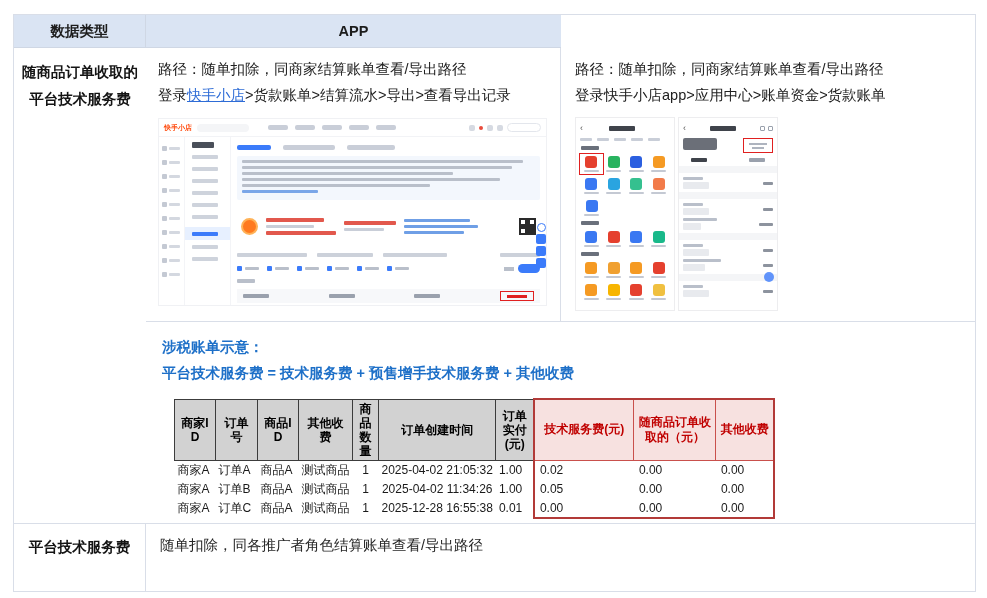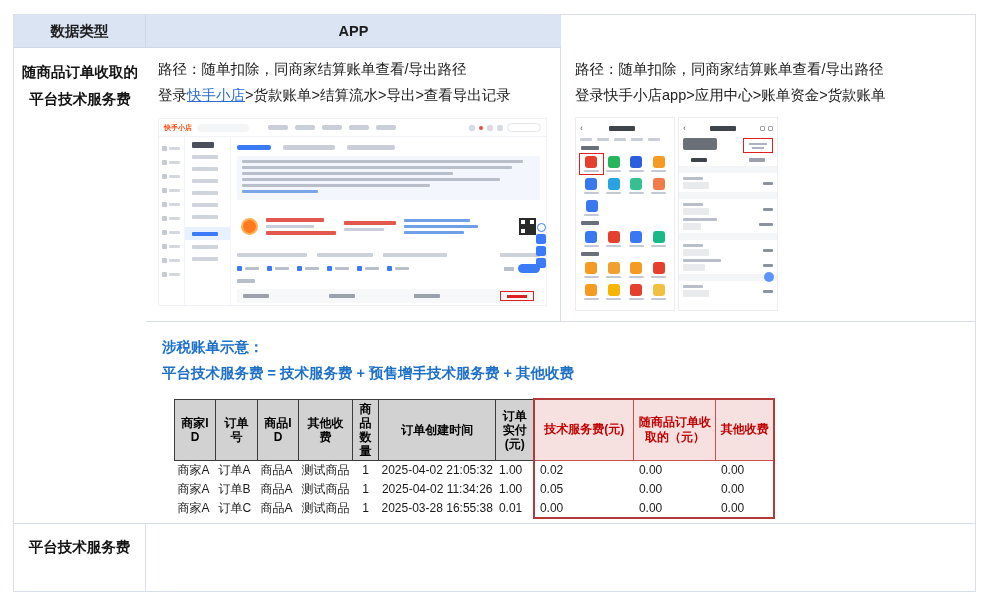--- a/index.html
+++ b/index.html
@@ -549,27 +549,28 @@
         <td class="rc r-left">0.05</td>
         <td class="rc">0.00</td>
         <td class="rc r-right">0.00</td>
       </tr>
       <tr class="lastrow">
         <td class="dc">商家A</td>
         <td class="dc">订单C</td>
         <td class="dc">商品A</td>
         <td class="dc">测试商品</td>
         <td class="dc ctr">1</td>
-        <td class="dc ctr">2025-03-28 16:55:38</td>
+        <td class="dc ctr">2025-12-28 16:55:38</td>
         <td class="dc">0.01</td>
         <td class="rc r-left">0.00</td>
         <td class="rc">0.00</td>
         <td class="rc r-right">0.00</td>
       </tr>
     </tbody>
       </table>
   </div>
 
   <div class="cell label2-cell">
     <div>平台技术服务费</div>
   </div>
+  <div class="cell row4-content">随单扣除，同各推广者角色结算账单查看/导出路径</div>
 
 </div>
 
 </body></html>

